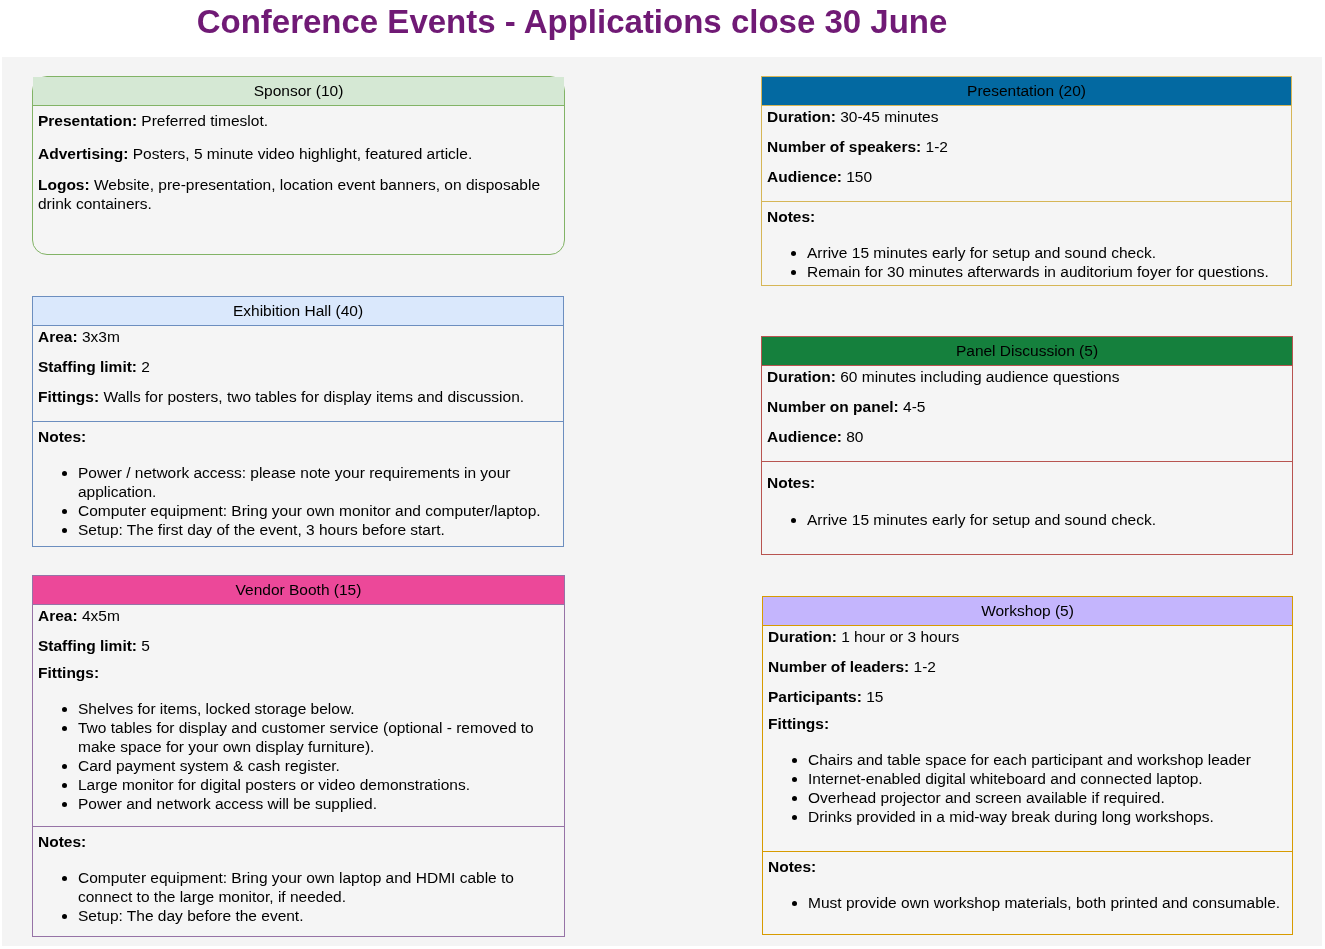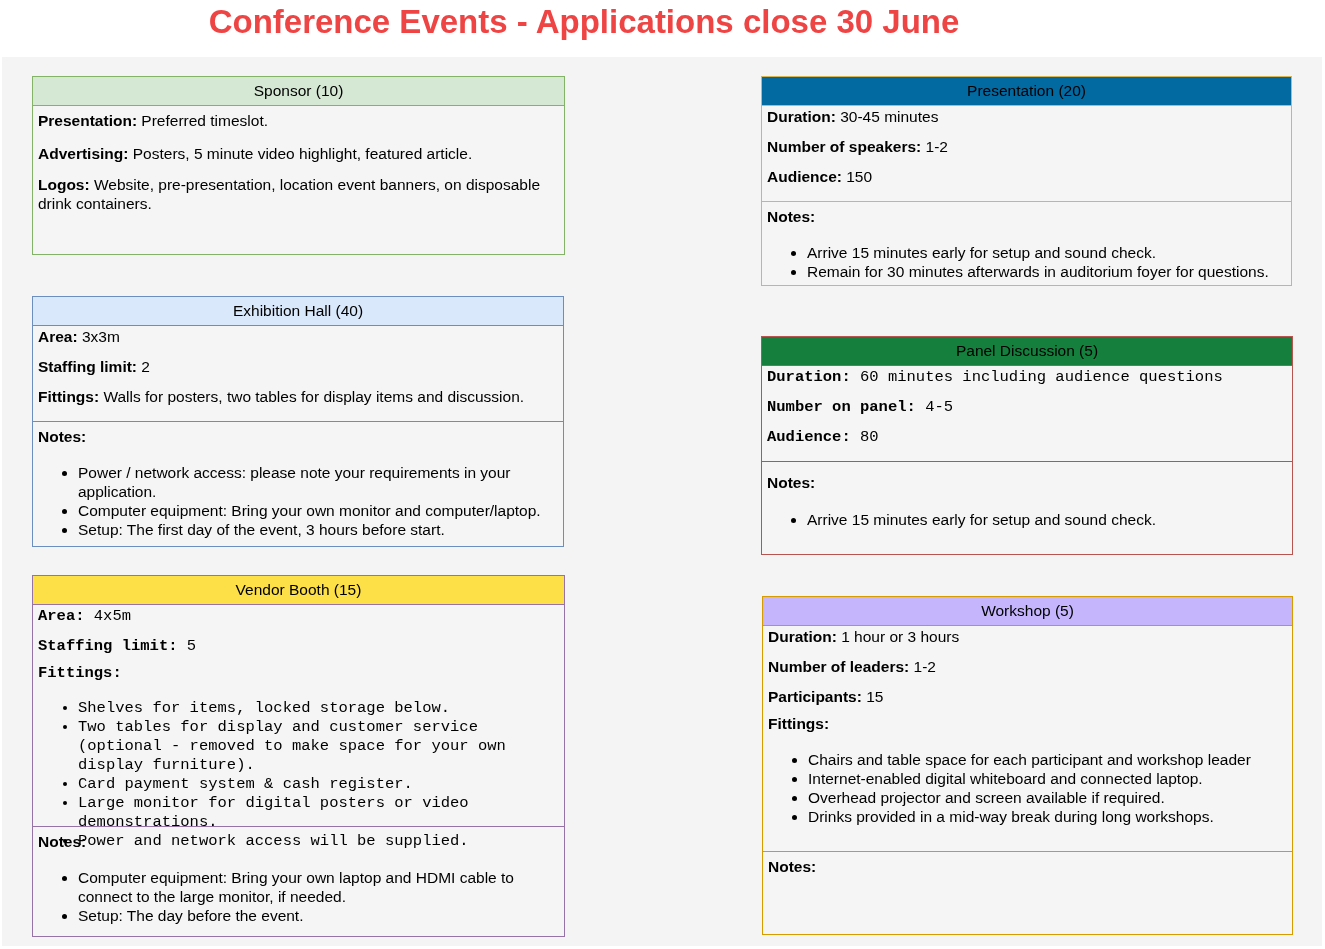--- a/index.html
+++ b/index.html
@@ -1,34 +1,34 @@
 <!DOCTYPE html>
 <html><head>
 <meta charset="utf-8">
 <style>
   html, body { margin: 0; padding: 0; background: #ffffff; }
   body { width: 1325px; height: 949px; position: relative; overflow: hidden;
          font-family: "Liberation Sans", sans-serif; color: #000; }
   .title { position: absolute; left: 0; top: 2px; width: 1144px; text-align: center;
-           font-size: 33px; font-weight: bold; color: #ef4444; line-height: 40px; padding-left: 12px; }
+           font-size: 33px; font-weight: bold; color: #701a75; line-height: 40px; }
   .canvas { position: absolute; left: 2px; top: 57px; width: 1320px; height: 889px; background: #f4f4f4; }
   .card { position: absolute; box-sizing: border-box; border: 1px solid; background: #f5f5f5; font-size: 15.5px; }
   .card-head { height: 29px; line-height: 28px; text-align: center; border-bottom: 1px solid; box-sizing: border-box; font-size: 15.5px; }
   .sect { padding: 2px 6px 4px 5px; box-sizing: border-box; }
   .sect + .sect { border-top: 1px solid; }
   .row { line-height: 18px; margin: 0 0 12px 0; }
   .row:last-child { margin-bottom: 0; }
   .row b { font-weight: bold; }
   ul { margin: 0; padding-left: 40px; }
   li { line-height: 19px; }
   .notes-label { font-weight: bold; line-height: 18px; margin-bottom: 17px; }
 
-  .green  { border-color: #82b366; } .green .card-head { background: #d5e8d4; border-color: #82b366; } .green .sect { border-color: #82b366; }
+  .green  { border-color: #82b366; border-radius: 15px; } .green .card-head { background: #d5e8d4; border-color: #82b366; } .green .sect { border-color: #82b366; }
   .blue   { border-color: #6c8ebf; } .blue .card-head { background: #dae8fc; border-color: #6c8ebf; } .blue .sect { border-color: #6c8ebf; }
-  .purple { border-color: #9673a6; } .purple .card-head { background: #fde047; border-color: #9673a6; } .purple .sect { border-color: #9673a6; }
+  .purple { border-color: #9673a6; } .purple .card-head { background: #ec4899; border-color: #9673a6; } .purple .sect { border-color: #9673a6; }
   .yellow { border-color: #d6b656; } .yellow .card-head { background: #0369a1; border-color: #d6b656; } .yellow .sect { border-color: #d6b656; }
   .red    { border-color: #b85450; } .red .card-head { background: #15803d; border-color: #b85450; } .red .sect { border-color: #b85450; }
   .orange { border-color: #d79b00; } .orange .card-head { background: #c4b5fd; border-color: #d79b00; } .orange .sect { border-color: #d79b00; }
 </style>
 </head>
 <body>
 
 <div class="title">Conference Events - Applications close 30 June</div>
 
 <div class="canvas"></div>
@@ -54,21 +54,21 @@
     <ul>
       <li>Power / network access: please note your requirements in your application.</li>
       <li>Computer equipment: Bring your own monitor and computer/laptop.</li>
       <li>Setup: The first day of the event, 3 hours before start.</li>
     </ul>
   </div>
 </div>
 
 <div class="card purple" style="left:32px;top:575px;width:533px;height:362px;">
   <div class="card-head">Vendor Booth (15)</div>
-  <div class="sect" style="height:221px;font-family:Liberation Mono, monospace;">
+  <div class="sect" style="height:221px;">
     <div class="row"><b>Area:</b><span> 4x5m</span></div>
     <div class="row" style="margin-bottom:9px"><b>Staffing limit:</b><span> 5</span></div>
     <div class="notes-label">Fittings:</div>
     <ul>
       <li>Shelves for items, locked storage below.</li>
       <li>Two tables for display and customer service (optional - removed to make space for your own display furniture).</li>
       <li>Card payment system &amp; cash register.</li>
       <li>Large monitor for digital posters or video demonstrations.</li>
       <li>Power and network access will be supplied.</li>
     </ul>
@@ -93,21 +93,21 @@
     <div class="notes-label">Notes:</div>
     <ul>
       <li>Arrive 15 minutes early for setup and sound check.</li>
       <li>Remain for 30 minutes afterwards in auditorium foyer for questions.</li>
     </ul>
   </div>
 </div>
 
 <div class="card red" style="left:761px;top:336px;width:532px;height:219px;">
   <div class="card-head">Panel Discussion (5)</div>
-  <div class="sect" style="height:95px;font-family:Liberation Mono, monospace;">
+  <div class="sect" style="height:95px;">
     <div class="row"><b>Duration:</b><span> 60 minutes including audience questions</span></div>
     <div class="row"><b>Number on panel:</b><span> 4-5</span></div>
     <div class="row"><b>Audience:</b><span> 80</span></div>
   </div>
   <div class="sect" style="padding-top:12px;">
     <div class="notes-label" style="margin-bottom:18px">Notes:</div>
     <ul>
       <li>Arrive 15 minutes early for setup and sound check.</li>
     </ul>
   </div>
@@ -122,14 +122,17 @@
     <div class="notes-label">Fittings:</div>
     <ul>
       <li>Chairs and table space for each participant and workshop leader</li>
       <li>Internet-enabled digital whiteboard and connected laptop.</li>
       <li>Overhead projector and screen available if required.</li>
       <li>Drinks provided in a mid-way break during long workshops.</li>
     </ul>
   </div>
   <div class="sect" style="padding-top:6px;">
     <div class="notes-label">Notes:</div>
+    <ul>
+      <li>Must provide own workshop materials, both printed and consumable.</li>
+    </ul>
   </div>
 </div>
 
 </body></html>

